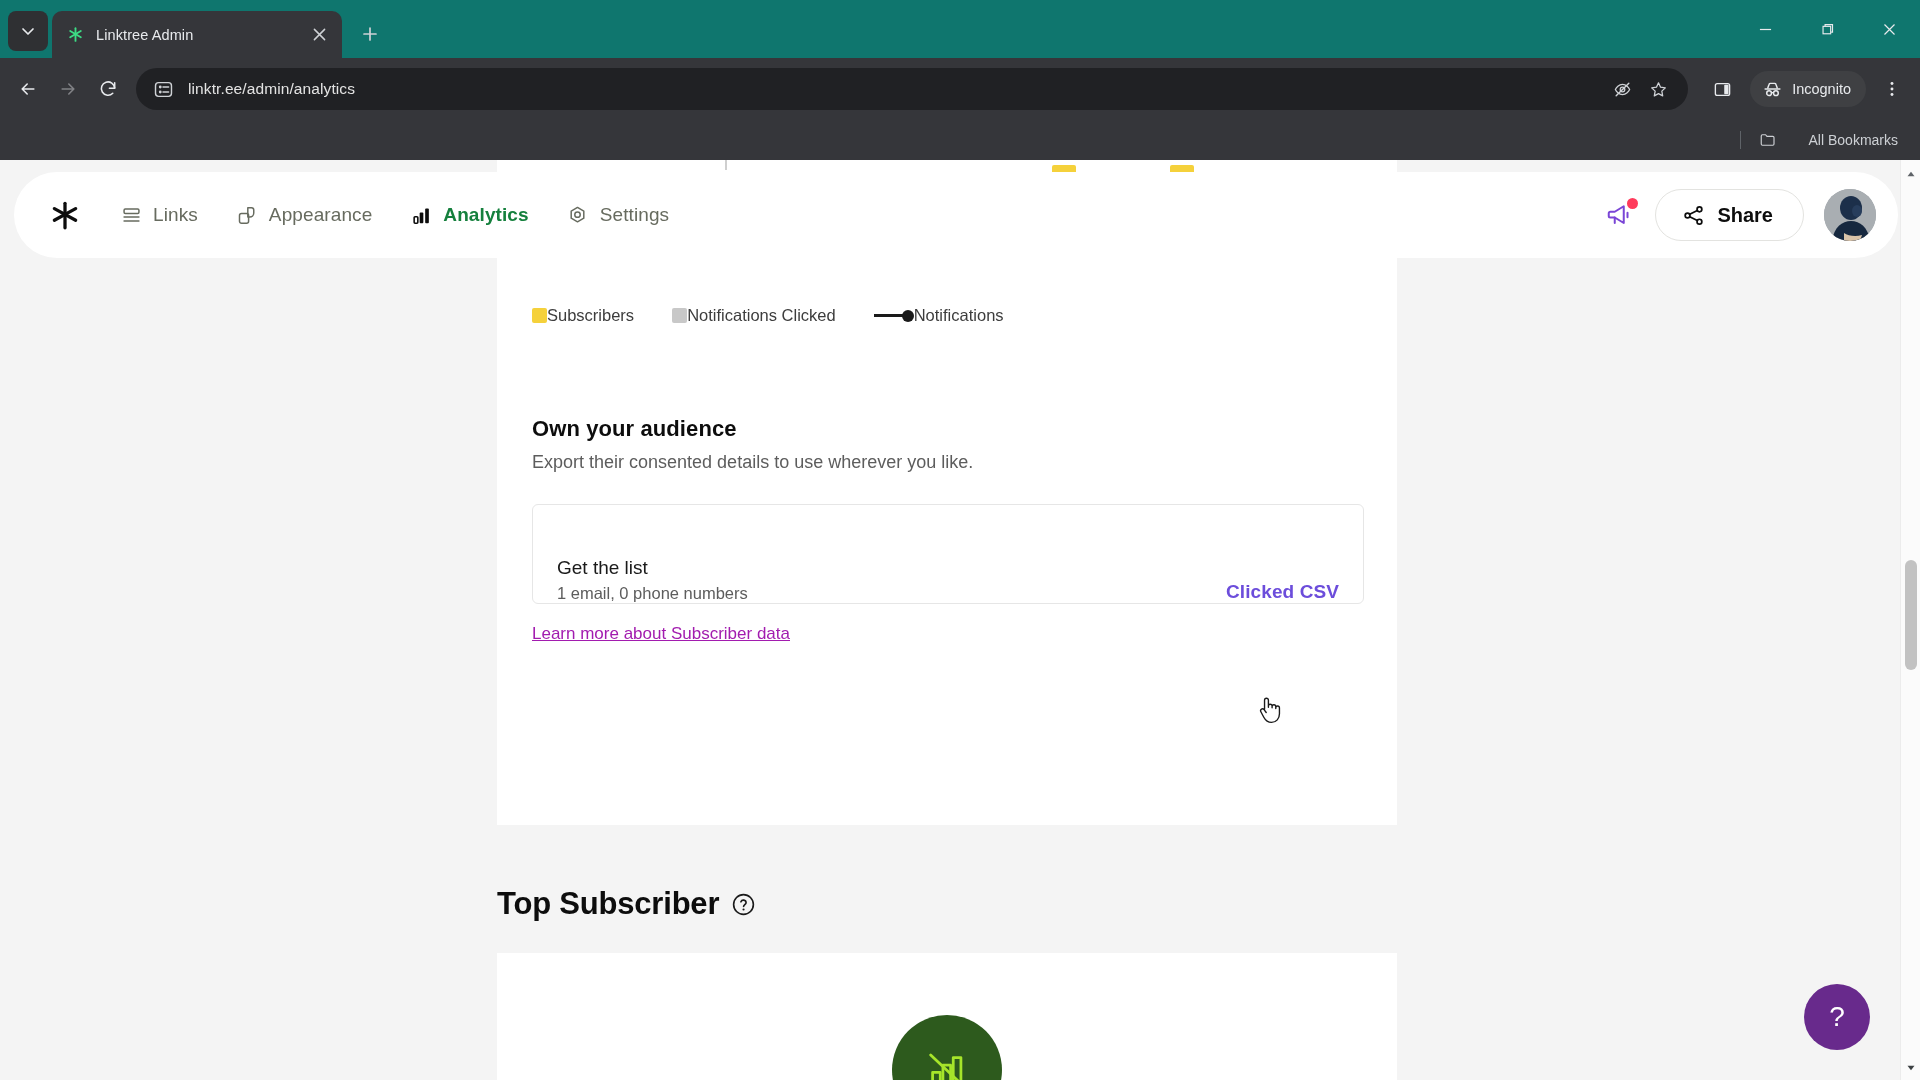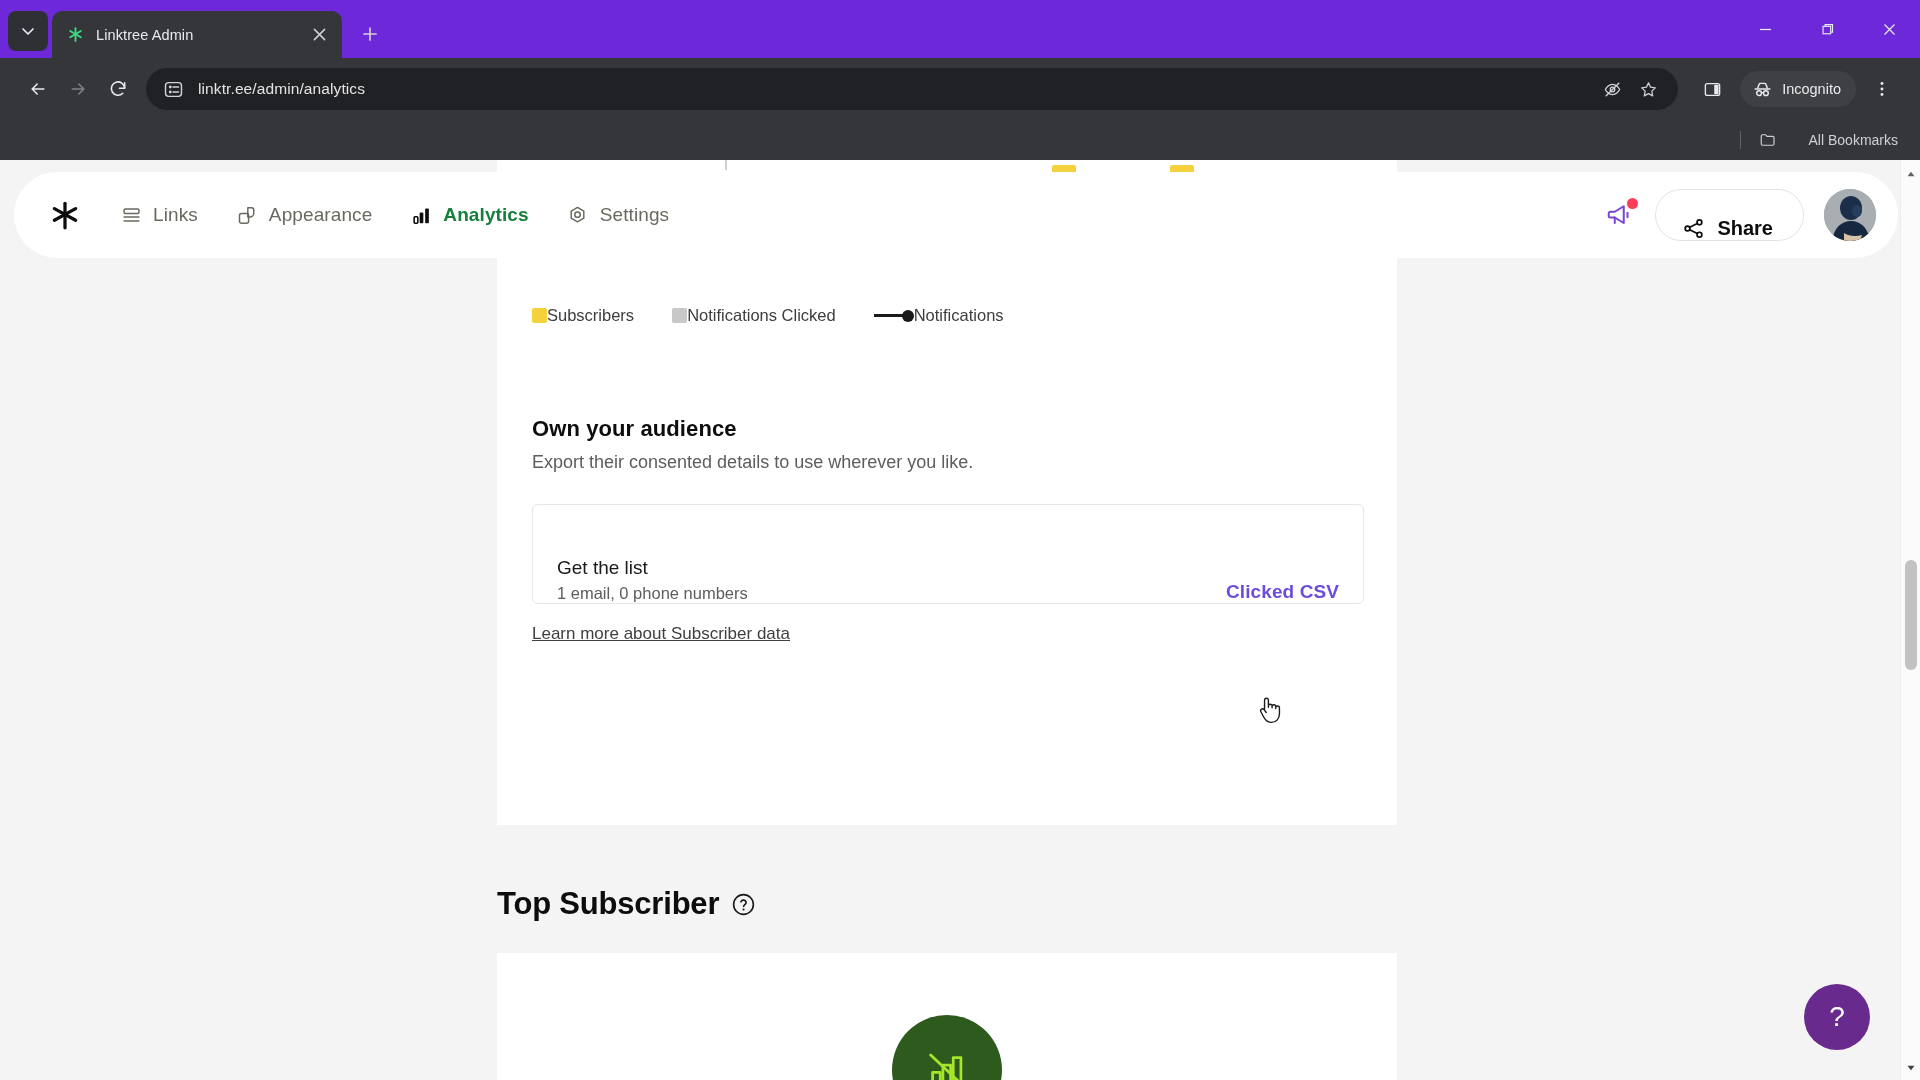--- a/index.html
+++ b/index.html
@@ -8,21 +8,21 @@
     width: 1920px; height: 1080px;
     overflow: hidden;
     font-family: "Liberation Sans", sans-serif;
     background: #f4f4f4;
   }
 
   
   .browser { width: 1920px; height: 1080px; display: flex; flex-direction: column; }
 
   .tabstrip {
-    height: 58px; background: #6d28d9;
+    height: 58px; background: #0f766e;
     display: flex; align-items: flex-end; padding-left: 8px; position: relative;
   }
   .tab-list-btn {
     width: 40px; height: 40px; margin-bottom: 7px; margin-right: 4px;
     border-radius: 8px; background: #2f3033;
     display: flex; align-items: center; justify-content: center;
     cursor: pointer;
   }
   .tab-list-btn svg { width: 16px; height: 16px; }
   .tab {
@@ -55,21 +55,21 @@
     position: absolute; right: 0; top: 0; height: 58px; display: flex; align-items: center;
   }
   .win-btn {
     width: 62px; height: 58px; display: flex; align-items: center; justify-content: center;
     cursor: pointer;
   }
   .win-btn svg { width: 13px; height: 13px; }
 
   .toolbar {
     height: 62px; background: #35363a;
-    display: flex; align-items: center; padding: 0 18px;
+    display: flex; align-items: center; padding: 0 8px;
   }
   .nav-btn {
     width: 40px; height: 40px; border-radius: 50%;
     display: flex; align-items: center; justify-content: center; cursor: pointer;
     flex: none;
   }
   .nav-btn svg { width: 20px; height: 20px; }
   .nav-btn.disabled svg { opacity: .42; }
 
   .omnibox {
@@ -125,21 +125,21 @@
   .lt-tab .lbl { font-size: 19px; color: #676B5F; letter-spacing: .1px; }
   .lt-tab.active .lbl { color: #15803d; font-weight: 700; }
   .lt-right { margin-left: auto; display: flex; align-items: center; gap: 20px; }
   .megaphone { position: relative; width: 30px; height: 30px; cursor: pointer; }
   .megaphone .dot {
     position: absolute; right: -3px; top: -2px; width: 11px; height: 11px;
     border-radius: 50%; background: #ff3b5c;
   }
   .share-btn {
     height: 52px; border-radius: 26px; border: 1.6px solid #e3e3e0;
-    background: #fff; display: flex; align-items: flex-end; gap: 12px;
+    background: #fff; display: flex; align-items: center; gap: 12px;
     padding: 0 30px 0 26px; cursor: pointer;
   }
   .share-btn .lbl { font-size: 20px; font-weight: 700; color: #0d0d0d; }
   .avatar {
     width: 52px; height: 52px; border-radius: 50%; overflow: hidden; flex: none;
     background: #9aa0a6; cursor: pointer; position: relative;
   }
 
   
   .page {
@@ -188,21 +188,21 @@
   }
   .getlist-l { display: flex; flex-direction: column; gap: 5px; }
   .getlist-title { font-size: 19px; color: #1a1a1a; }
   .getlist-sub { font-size: 16.5px; color: #5d5d5d; }
   .export-csv {
     margin-left: auto; font-size: 19px; font-weight: 700; color: #6c4ddb;
     cursor: pointer; letter-spacing: .1px;
   }
   .learnmore {
     position: absolute; left: 35px; top: 368px;
-    font-size: 17px; color: #404040; text-decoration: underline; cursor: pointer;
+    font-size: 17px; color: #a21caf; text-decoration: underline; cursor: pointer;
   }
 
   .toploc-head {
     position: absolute; left: 497px; top: 726px;
     display: flex; align-items: center; gap: 13px;
   }
   .toploc-title { font-size: 31px; font-weight: 700; color: #0d0d0d; letter-spacing: -.2px; }
   .help-circle { width: 23px; height: 23px; cursor: pointer; }
 
   .card-loc {

